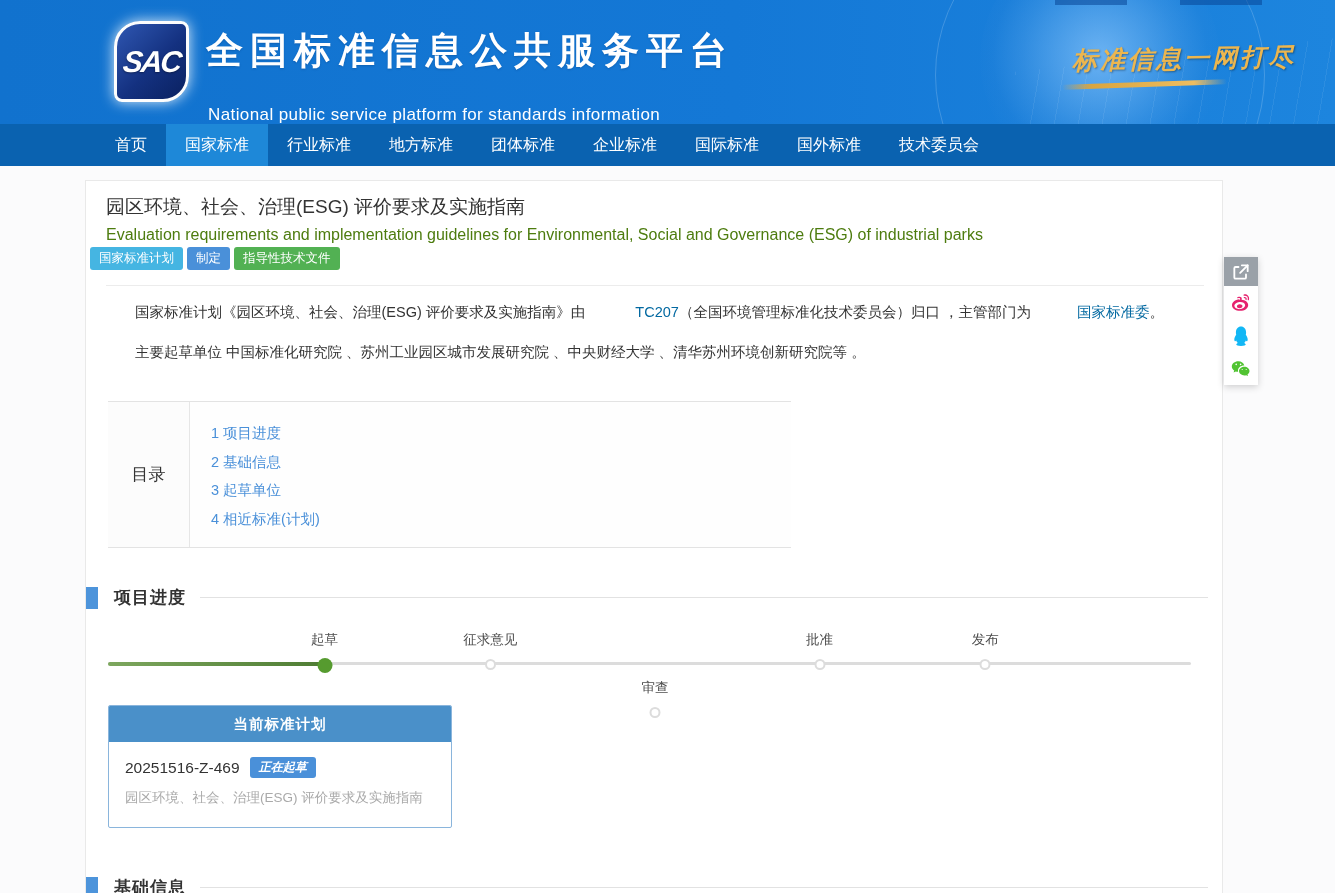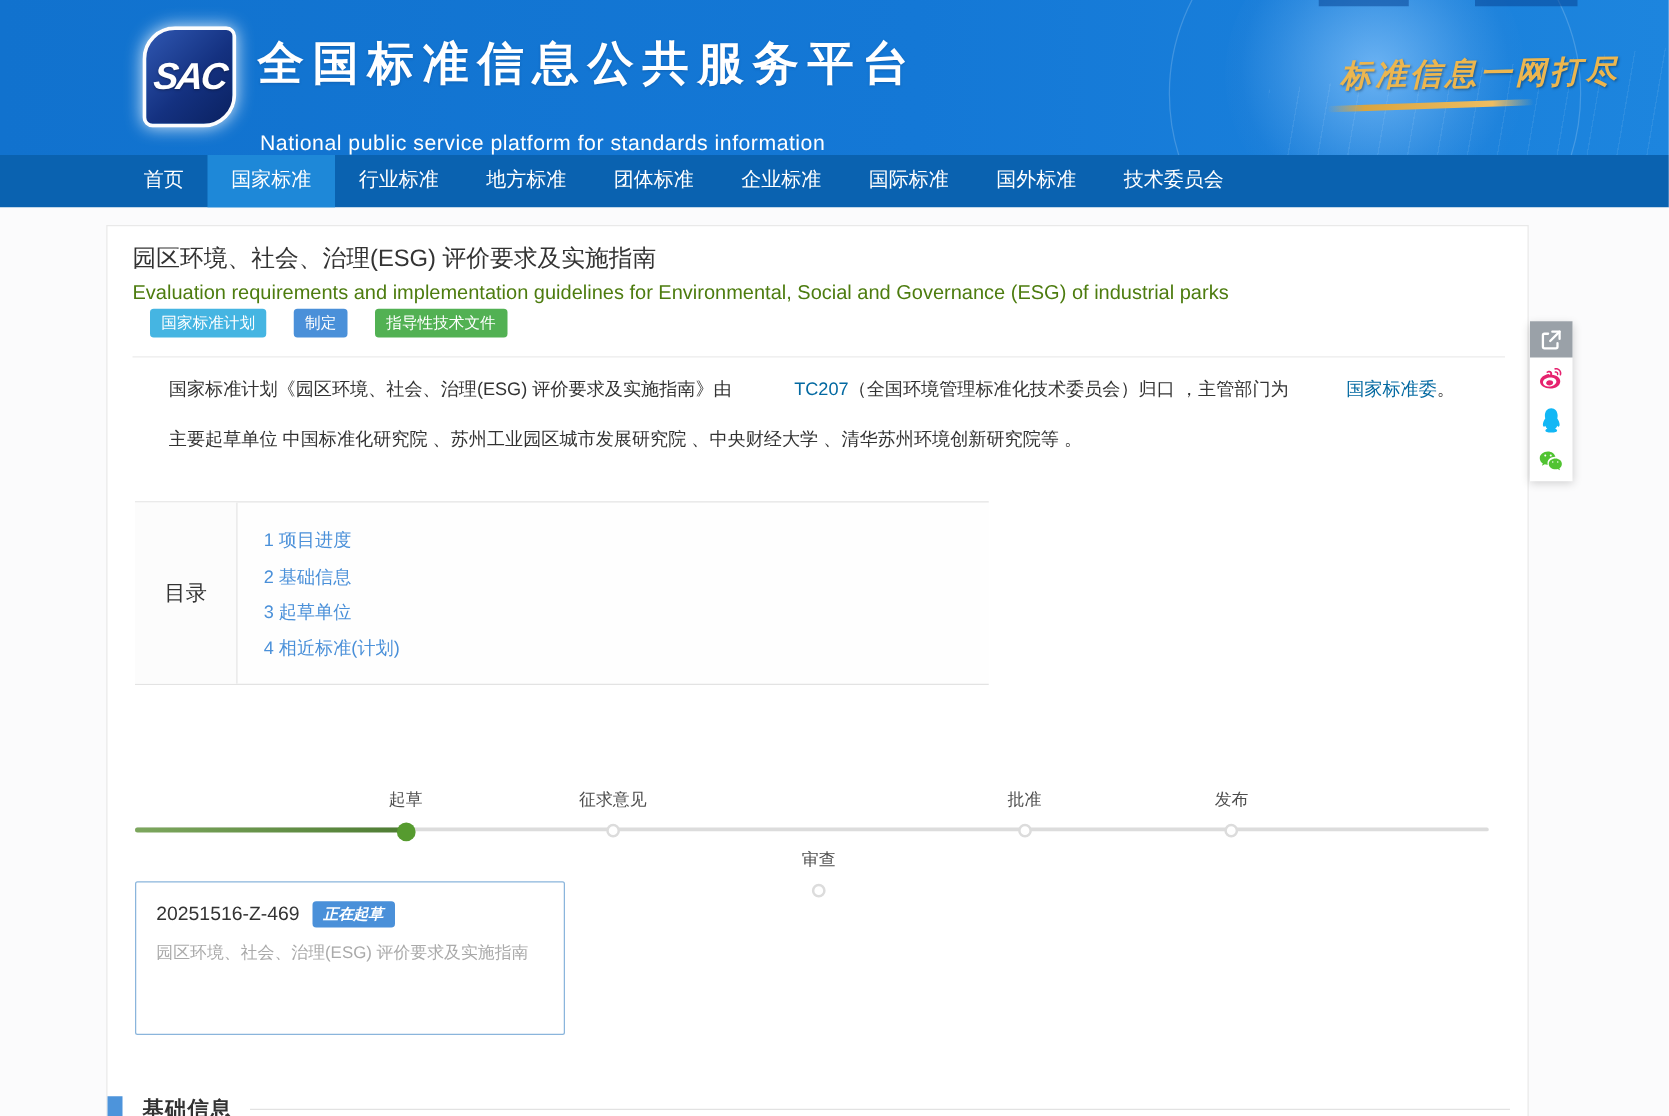--- a/index.html
+++ b/index.html
@@ -38,21 +38,21 @@
     white-space:nowrap; }
   .nav-item.active { background:#1e88d8; }
 
   
   .main { position:absolute; left:0; top:166px; width:1335px; height:727px; background:#fbfbfc; overflow:hidden; }
   .card { position:absolute; left:85px; top:14px; width:1138px; height:900px; background:#fff;
     border:1px solid #e9e9e9; }
 
   .doc-title { position:absolute; left:20px; top:13px; font-size:19px; color:#333; }
   .doc-title-en { position:absolute; left:20px; top:45px; font-size:16px; color:#4d7c0f; }
-  .tags { position:absolute; left:34px; top:66px; display:flex; gap:22px;align-items:center; }
+  .tags { position:absolute; left:4px; top:66px; display:flex; gap:4px;align-items:center; }
   .tag { color:#fff; font-size:12.5px; padding:3px 9px; border-radius:3px; white-space:nowrap; }
   .tag-cyan { background:#45b5e2; }
   .tag-blue { background:#4a90d9; }
   .tag-green { background:#52b153; }
   .divider { position:absolute; left:20px; top:104px; width:1098px; border-top:1px solid #ececec; }
 
   .intro { position:absolute; left:20px; top:121px; width:1080px; }
   .intro p { text-indent:2em; font-size:14.5px; color:#333; line-height:21px; margin-bottom:19px; }
   .intro a { color:#0369a1; text-decoration:none; cursor:pointer;margin-left:46px; }
 
@@ -148,20 +148,25 @@
     <div class="toc">
       <div class="toc-label">目录</div>
       <div class="toc-list">
         <a>1 项目进度</a>
         <a>2 基础信息</a>
         <a>3 起草单位</a>
         <a>4 相近标准(计划)</a>
       </div>
     </div>
 
+    <div class="section-head" style="top:405px;">
+      <div class="section-bar"></div>
+      <div class="section-title">项目进度</div>
+      <div class="section-line"></div>
+    </div>
 
     <div class="timeline">
       <div class="tl-line"></div>
       <div class="tl-fill"></div>
       <div class="tl-step active" style="left:20%;">
         <div class="tl-label">起草</div>
         <div class="tl-dot"></div>
       </div>
       <div class="tl-step" style="left:35.3%;">
         <div class="tl-label">征求意见</div>
@@ -175,20 +180,21 @@
         <div class="tl-label">批准</div>
         <div class="tl-dot"></div>
       </div>
       <div class="tl-step" style="left:81%;">
         <div class="tl-label">发布</div>
         <div class="tl-dot"></div>
       </div>
     </div>
 
     <div class="plan-card">
+      <div class="plan-card-header">当前标准计划</div>
       <div class="plan-body">
         <div class="plan-number-row">
           <span class="plan-number">20251516-Z-469</span>
           <span class="plan-badge">正在起草</span>
         </div>
         <div class="plan-name">园区环境、社会、治理(ESG) 评价要求及实施指南</div>
       </div>
     </div>
 
     <div class="section-head" style="top:695px;">

